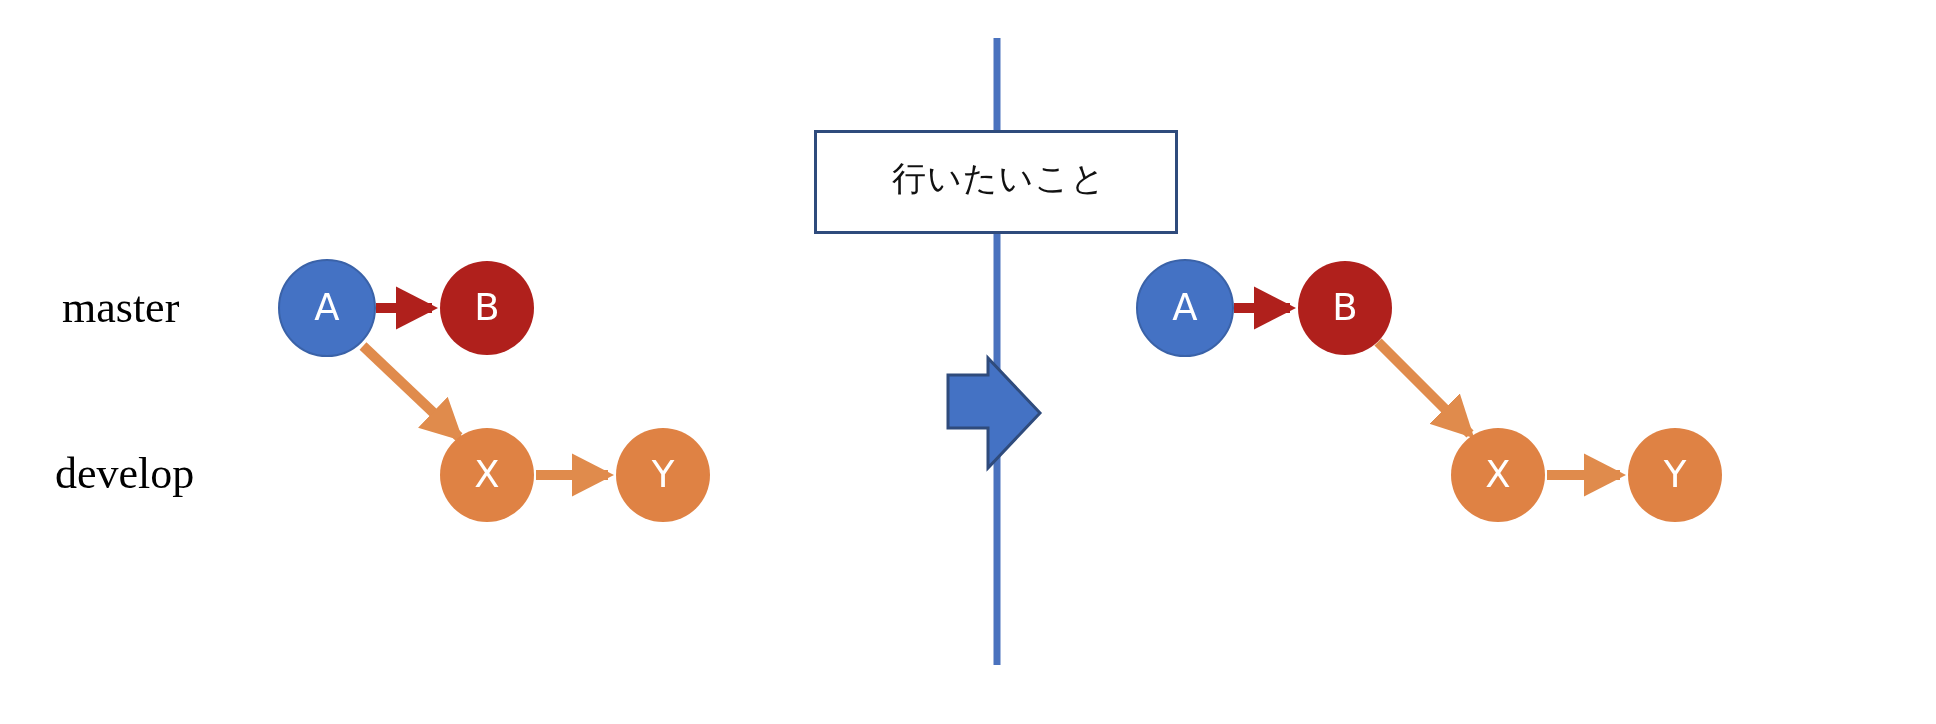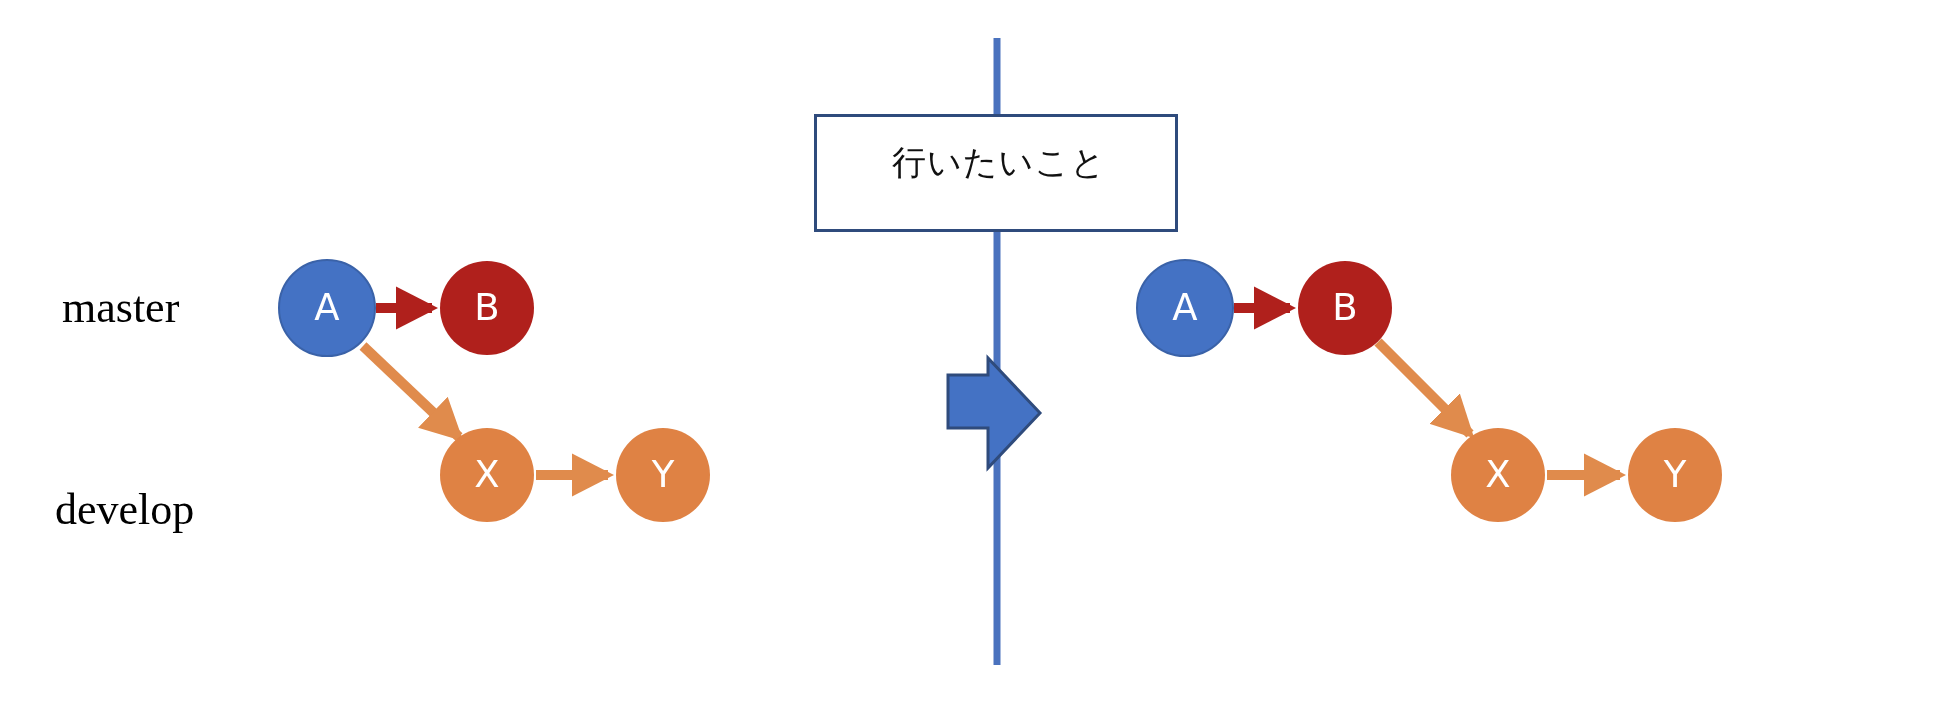--- a/index.html
+++ b/index.html
@@ -28,41 +28,41 @@
     position: absolute;
     font-family: Liberation Serif, serif;
     font-size: 44px;
     font-weight: 400;
     color: #000000;
     white-space: nowrap;
     letter-spacing: 0px;
     line-height: 1;
   }
   #label-master { left: 62px; top: 286px; }
-  #label-develop { left: 55px; top: 452px; margin-top: 36px; }
+  #label-develop { left: 55px; top: 452px; }
 
   .node-text {
     position: absolute;
     font-family: "DejaVu Sans", "Liberation Sans", sans-serif;
     font-size: 37px;
     color: #ffffff;
     font-weight: 400;
     text-align: center;
     line-height: 1;
     width: 100px;
     transform: translate(-50px, -19px);
     pointer-events: none;
   }
 
   .callout-box {
     position: absolute;
     left: 814px;
-    top: 114px;
+    top: 130px;
     width: 364px;
-    height: 118px;
+    height: 104px;
     border: 3px solid #2F4B7C;
     background: #ffffff;
     box-sizing: border-box;
   }
   .callout-text {
     position: absolute;
     left: 0;
     top: 0;
     width: 364px;
     height: 92px;

